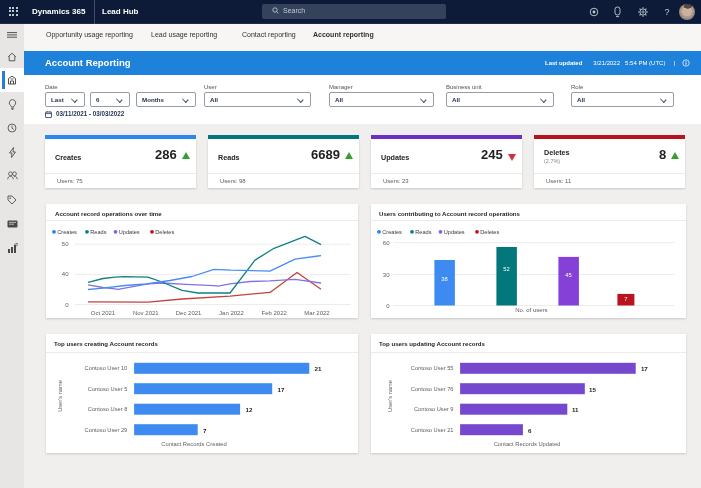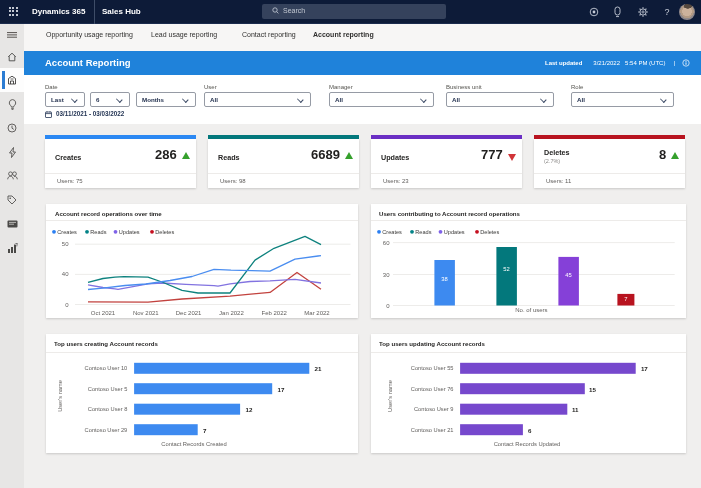--- a/index.html
+++ b/index.html
@@ -65,21 +65,21 @@
     <div class="wdot" style="left:6.8px;top:0"></div>
   <div class="wdot" style="left:0;top:3.4px"></div>
     <div class="wdot" style="left:3.4px;top:3.4px"></div>
     <div class="wdot" style="left:6.8px;top:3.4px"></div>
   <div class="wdot" style="left:0;top:6.8px"></div>
     <div class="wdot" style="left:3.4px;top:6.8px"></div>
     <div class="wdot" style="left:6.8px;top:6.8px"></div>
 </div>
 <div id="brand" class="abs">Dynamics 365</div>
 <div id="hubdiv" class="abs"></div>
-<div id="hub" class="abs">Sales Hub</div>
+<div id="hub" class="abs">Lead Hub</div>
 <div id="search" class="abs"><svg width="7" height="7" viewBox="0 0 7 7" style="vertical-align:-1px; margin:0 4px 0 10px;">
       <circle cx="3" cy="3" r="2.2" fill="none" stroke="#c9cfd9" stroke-width="0.8"></circle>
       <line x1="4.7" y1="4.7" x2="6.4" y2="6.4" stroke="#c9cfd9" stroke-width="0.8"></line>
     </svg>Search</div>
 <svg class="abs" style="left:589px; top:7px;" width="10" height="10" viewBox="0 0 10 10">
     <circle cx="5" cy="5" r="3.8" fill="none" stroke="#c7cdd8" stroke-width="0.9"></circle>
     <circle cx="5" cy="5" r="1.4" fill="#c7cdd8"></circle>
   </svg>
 <svg class="abs" style="left:613px; top:6px;" width="9" height="12" viewBox="0 0 9 12">
     <rect x="2" y="1" width="5" height="8" rx="2.4" fill="none" stroke="#c7cdd8" stroke-width="0.9"></rect>
@@ -221,21 +221,21 @@
 <div class="abs kpi" style="left:207.5px;">
   <div class="abs ktitle" style="left:10px; top:13.5px;">Reads</div>
   <div class="abs kval" style="right:19px; top:7.5px;">6689</div>
   <div class="abs tri-up" style="right:6px; top:13px;"></div>
   <div class="abs ksep" style="left:0; right:0; top:34px;"></div>
   <div class="abs kusers" style="left:11.5px; top:38.5px;">Users: 98</div>
 </div>
 <div class="abs kstrip" style="left:370.5px; background:#6b2fc4;"></div>
 <div class="abs kpi" style="left:370.5px;">
   <div class="abs ktitle" style="left:10px; top:13.5px;">Updates</div>
-  <div class="abs kval" style="right:19px; top:7.5px;">777</div>
+  <div class="abs kval" style="right:19px; top:7.5px;">245</div>
   <div class="abs tri-dn" style="right:6px; top:15px;"></div>
   <div class="abs ksep" style="left:0; right:0; top:34px;"></div>
   <div class="abs kusers" style="left:11.5px; top:38.5px;">Users: 23</div>
 </div>
 <div class="abs kstrip" style="left:533.5px; background:#b8131f;"></div>
 <div class="abs kpi" style="left:533.5px;">
   <div class="abs ktitle" style="left:10px; top:9px;">Deletes</div>
   <div class="abs" style="left:10px; top:18.5px; font-size:5.5px; color:#8a8886;">(2.7%)</div>
   <div class="abs kval" style="right:19px; top:7.5px;">8</div>
   <div class="abs tri-up" style="right:6px; top:13px;"></div>

